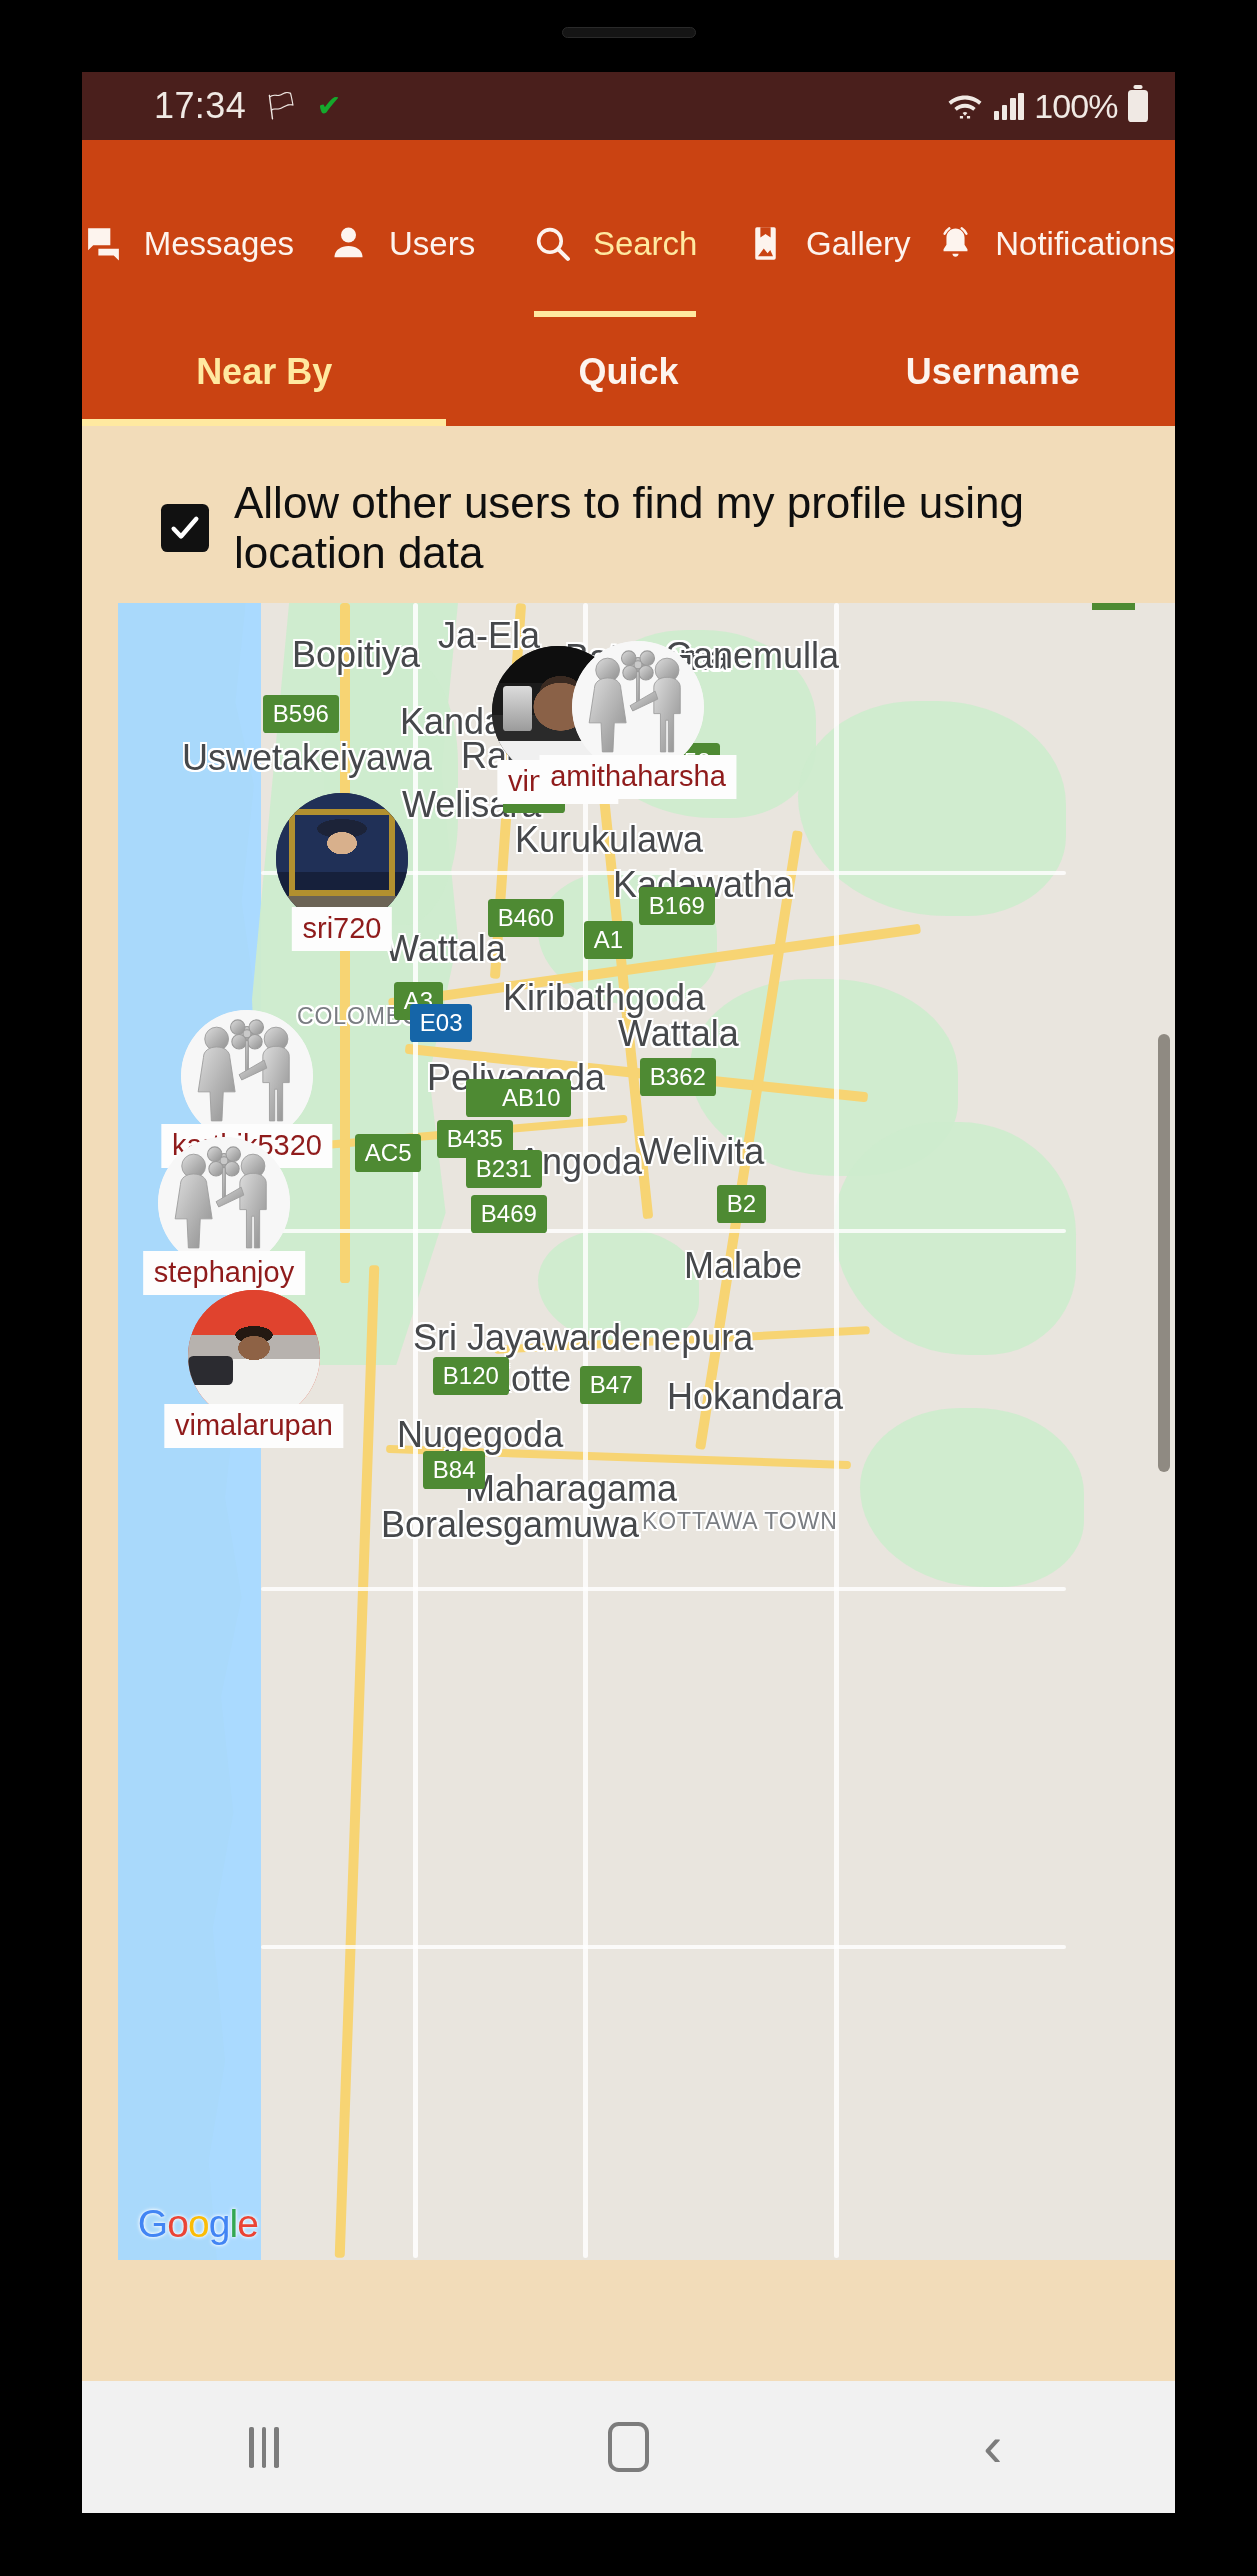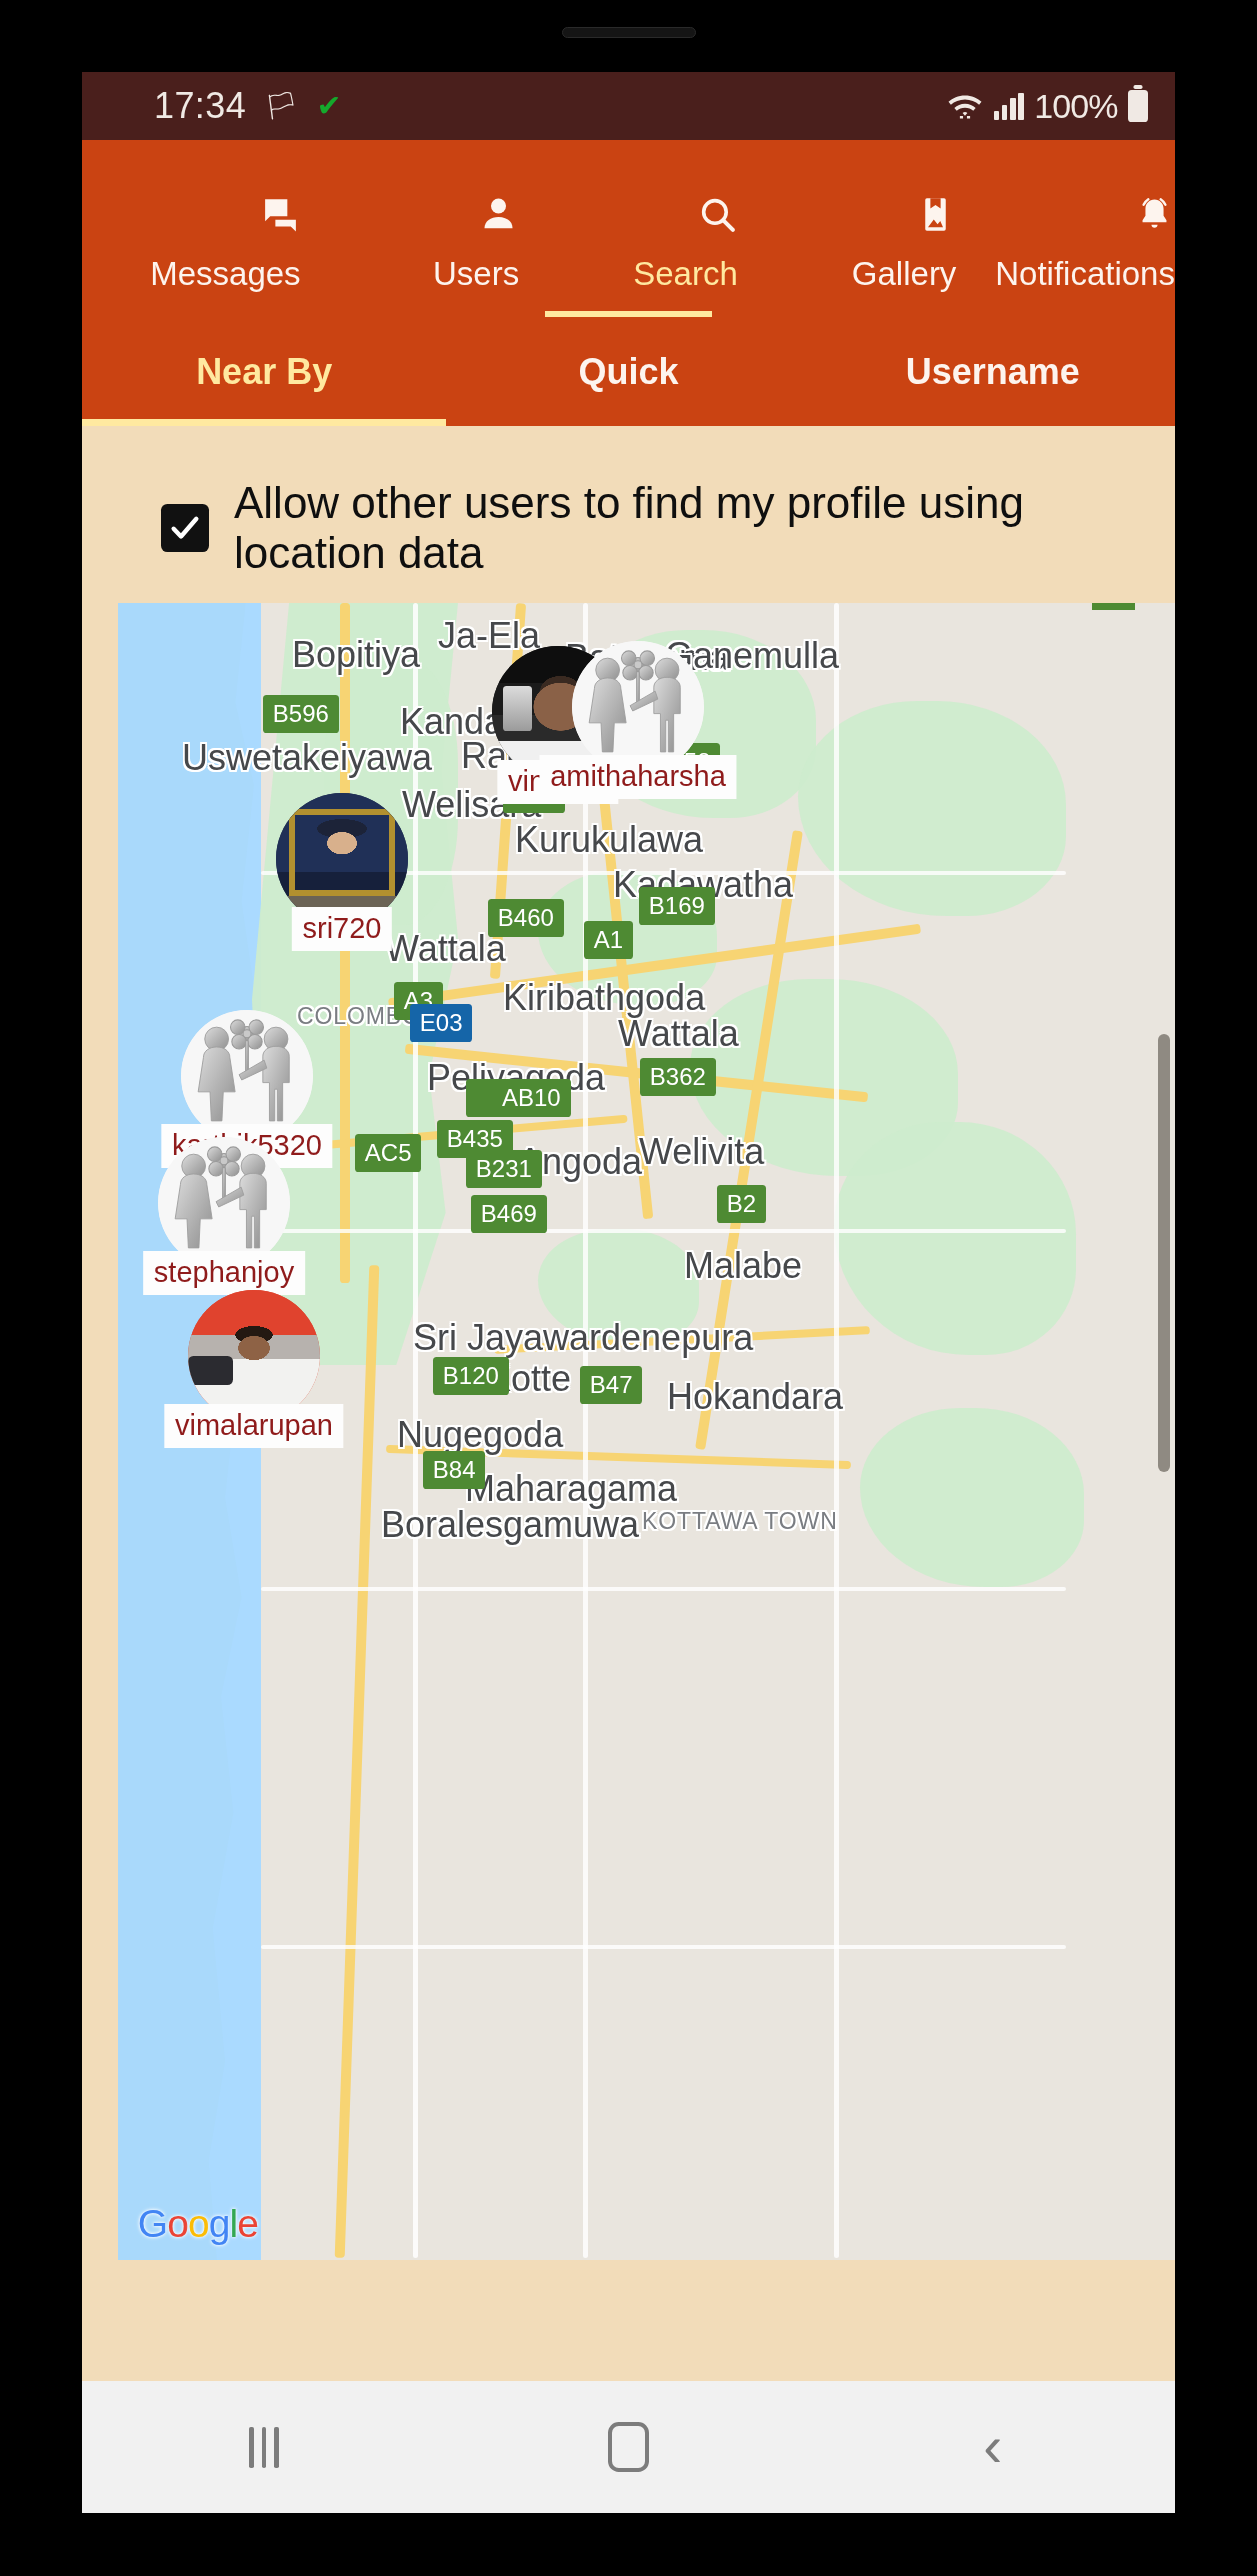--- a/index.html
+++ b/index.html
@@ -71,22 +71,22 @@
   
   .navbar {
     background: #ca4312;
     height: 177px;
     display: flex;
     align-items: stretch;
     position: relative;
   }
   .navtab {
     flex: 1;
-    display: flex; flex-direction: column;
-    align-items: flex-end; justify-content: center;
+    display: flex; 
+    align-items: center; justify-content: center;
     gap: 19.7px;
     position: relative;
     padding-top: 30px;
   }
   .navtab .nav-icon { height: 41px; display:flex; align-items:center; justify-content:center;}
   .navtab .nav-label {
     font-size: 33px;
     color: #fdf4ee;
     white-space: nowrap;
   }

